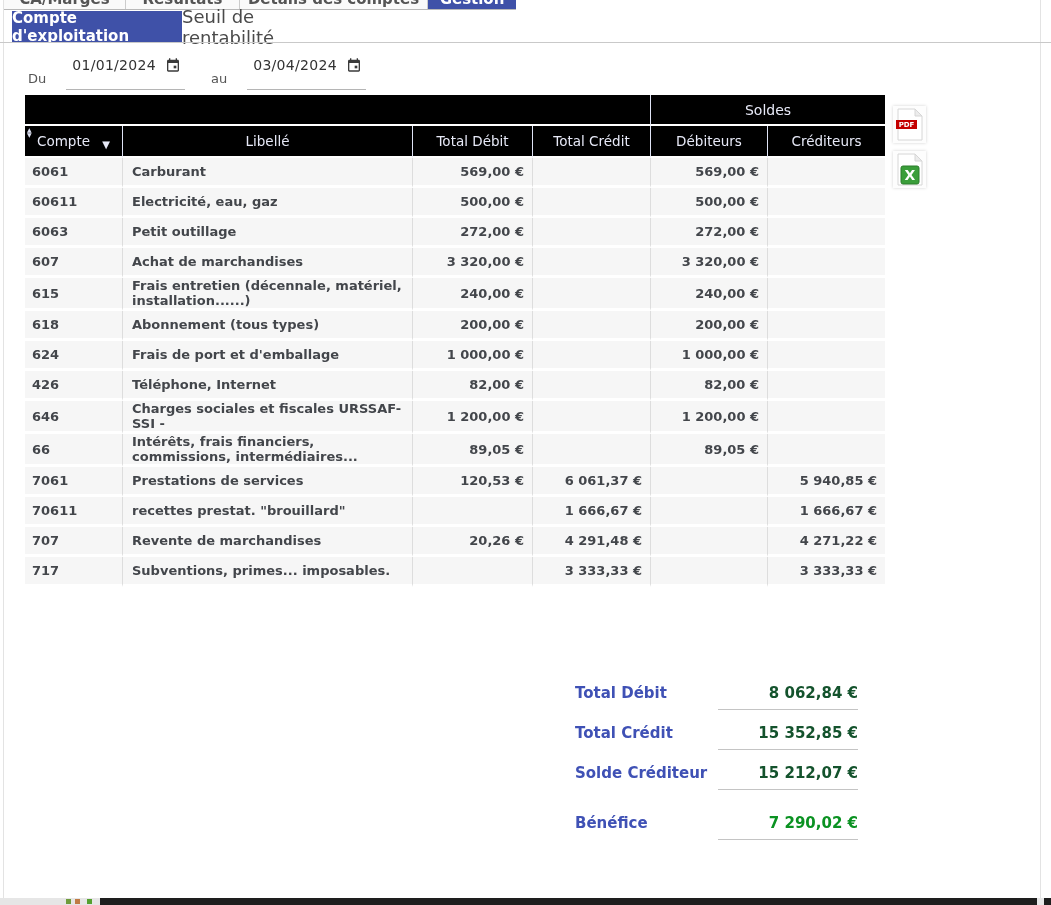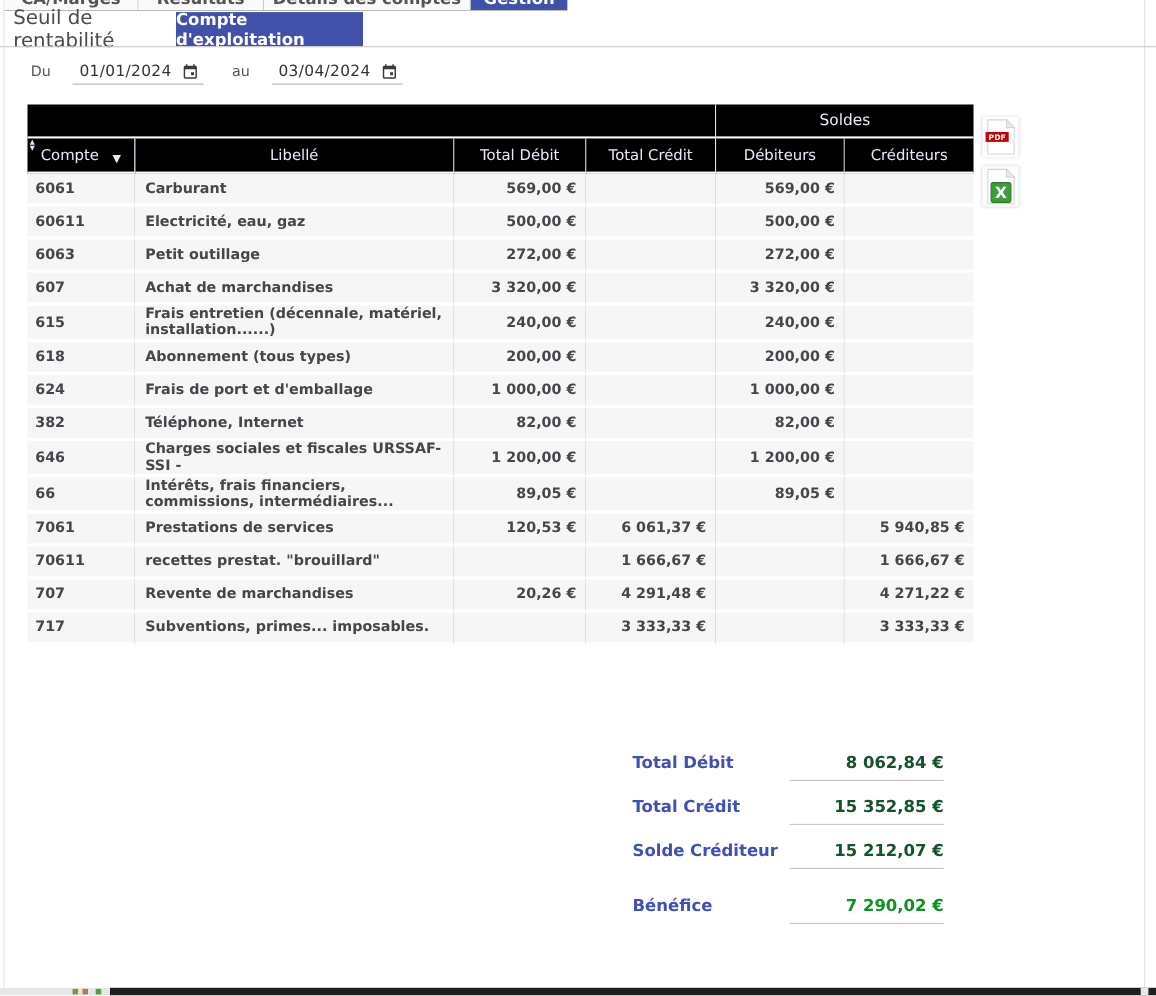--- a/index.html
+++ b/index.html
@@ -23,21 +23,21 @@
   .sub-tab { display:flex; align-items:center; justify-content:center; cursor:pointer; }
   .sub-tab.inactive { width:148px; font-size:18px; color:#4a4a4a; background:#fff; }
   .sub-tab.active   { width:170px; font-size:15px; font-weight:bold; color:#fff; background:#3f51a8; }
   .tabs-underline { position:absolute; left:0; top:42px; width:1051px; height:1px; background:#c9c9c9; }
 
   
   .date-row { position:absolute; left:28px; top:57px; display:flex; align-items:flex-end;
               font-size:13px; color:#555; }
   .date-label { padding-bottom:4px; }
   .date-field { display:flex; align-items:flex-end; border-bottom:1px solid #b5b5b5;
-                margin-left:20px; padding:0 4px 3px 6px; }
+                margin-left:20px; padding:0 4px 16px 6px; }
   .date-value { font-size:14px; color:#333; letter-spacing:.3px; }
   .cal-icon { width:16px; height:16px; margin-left:9px; display:inline-block; }
   .au-label { margin-left:26px; padding-bottom:4px; }
 
   
   .acct-table { position:absolute; left:25px; top:95px; border-collapse:separate;
                 border-spacing:0; table-layout:fixed; width:860px; font-size:13px; }
   .acct-table thead th { background:#000000; color:#e7e9f7; font-weight:normal;
                          border-bottom:2px solid #fff; }
   .gh-empty { height:31px; border-right:1px solid #dfe3f5; }
@@ -85,22 +85,22 @@
 <div class="edge edge-right"></div>
 
 <div class="top-tabs">
   <div class="top-tab tt-0">CA/Marges</div>
   <div class="top-tab tt-1">Résultats</div>
   <div class="top-tab tt-2">Détails des comptes</div>
   <div class="top-tab tt-3 active">Gestion</div>
 </div>
 
 <div class="sub-tabs">
+  <div class="sub-tab active">Compte d'exploitation</div>
   <div class="sub-tab inactive">Seuil de rentabilité</div>
-  <div class="sub-tab active">Compte d'exploitation</div>
 </div>
 <div class="tabs-underline"></div>
 
 <div class="date-row">
   <span class="date-label">Du</span>
   <span class="date-field">
     <span class="date-value">01/01/2024</span>
     <span class="cal-icon">
       <svg viewBox="0 0 24 24" width="16" height="16" fill="#3a3a3a">
           <path d="M19 4h-1V2h-2v2H8V2H6v2H5c-1.1 0-2 .9-2 2v14c0 1.1.9 2 2 2h14c1.1 0 2-.9 2-2V6c0-1.1-.9-2-2-2zm0 16H5V9h14v11z"></path>
@@ -198,21 +198,21 @@
   </tr>
       <tr>
     <td class="c-compte">624</td>
     <td class="c-libelle">Frais de port et d'emballage</td>
     <td class="c-num">1 000,00 €</td>
     <td class="c-num"></td>
     <td class="c-num">1 000,00 €</td>
     <td class="c-num"></td>
   </tr>
       <tr>
-    <td class="c-compte">382</td>
+    <td class="c-compte">426</td>
     <td class="c-libelle">Téléphone, Internet</td>
     <td class="c-num">82,00 €</td>
     <td class="c-num"></td>
     <td class="c-num">82,00 €</td>
     <td class="c-num"></td>
   </tr>
       <tr>
     <td class="c-compte">646</td>
     <td class="c-libelle">Charges sociales et fiscales URSSAF- SSI -</td>
     <td class="c-num">1 200,00 €</td>

